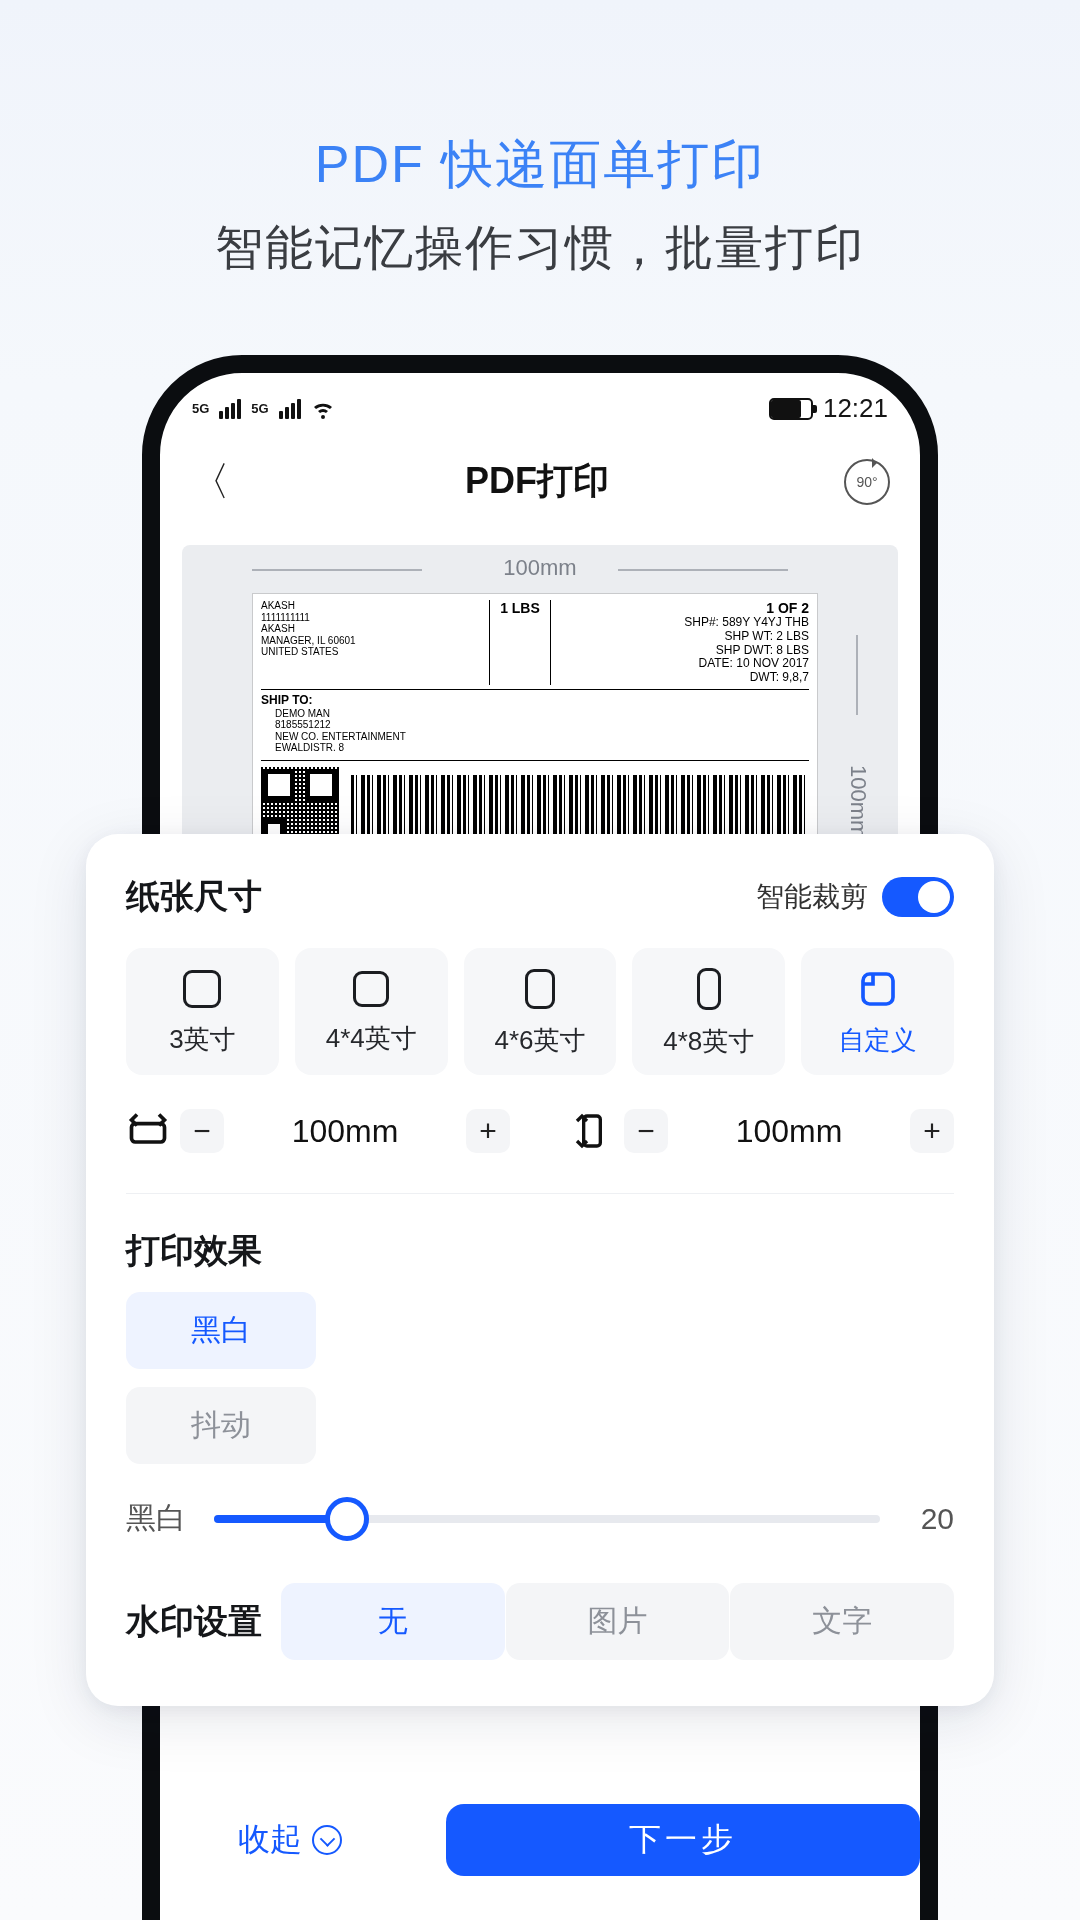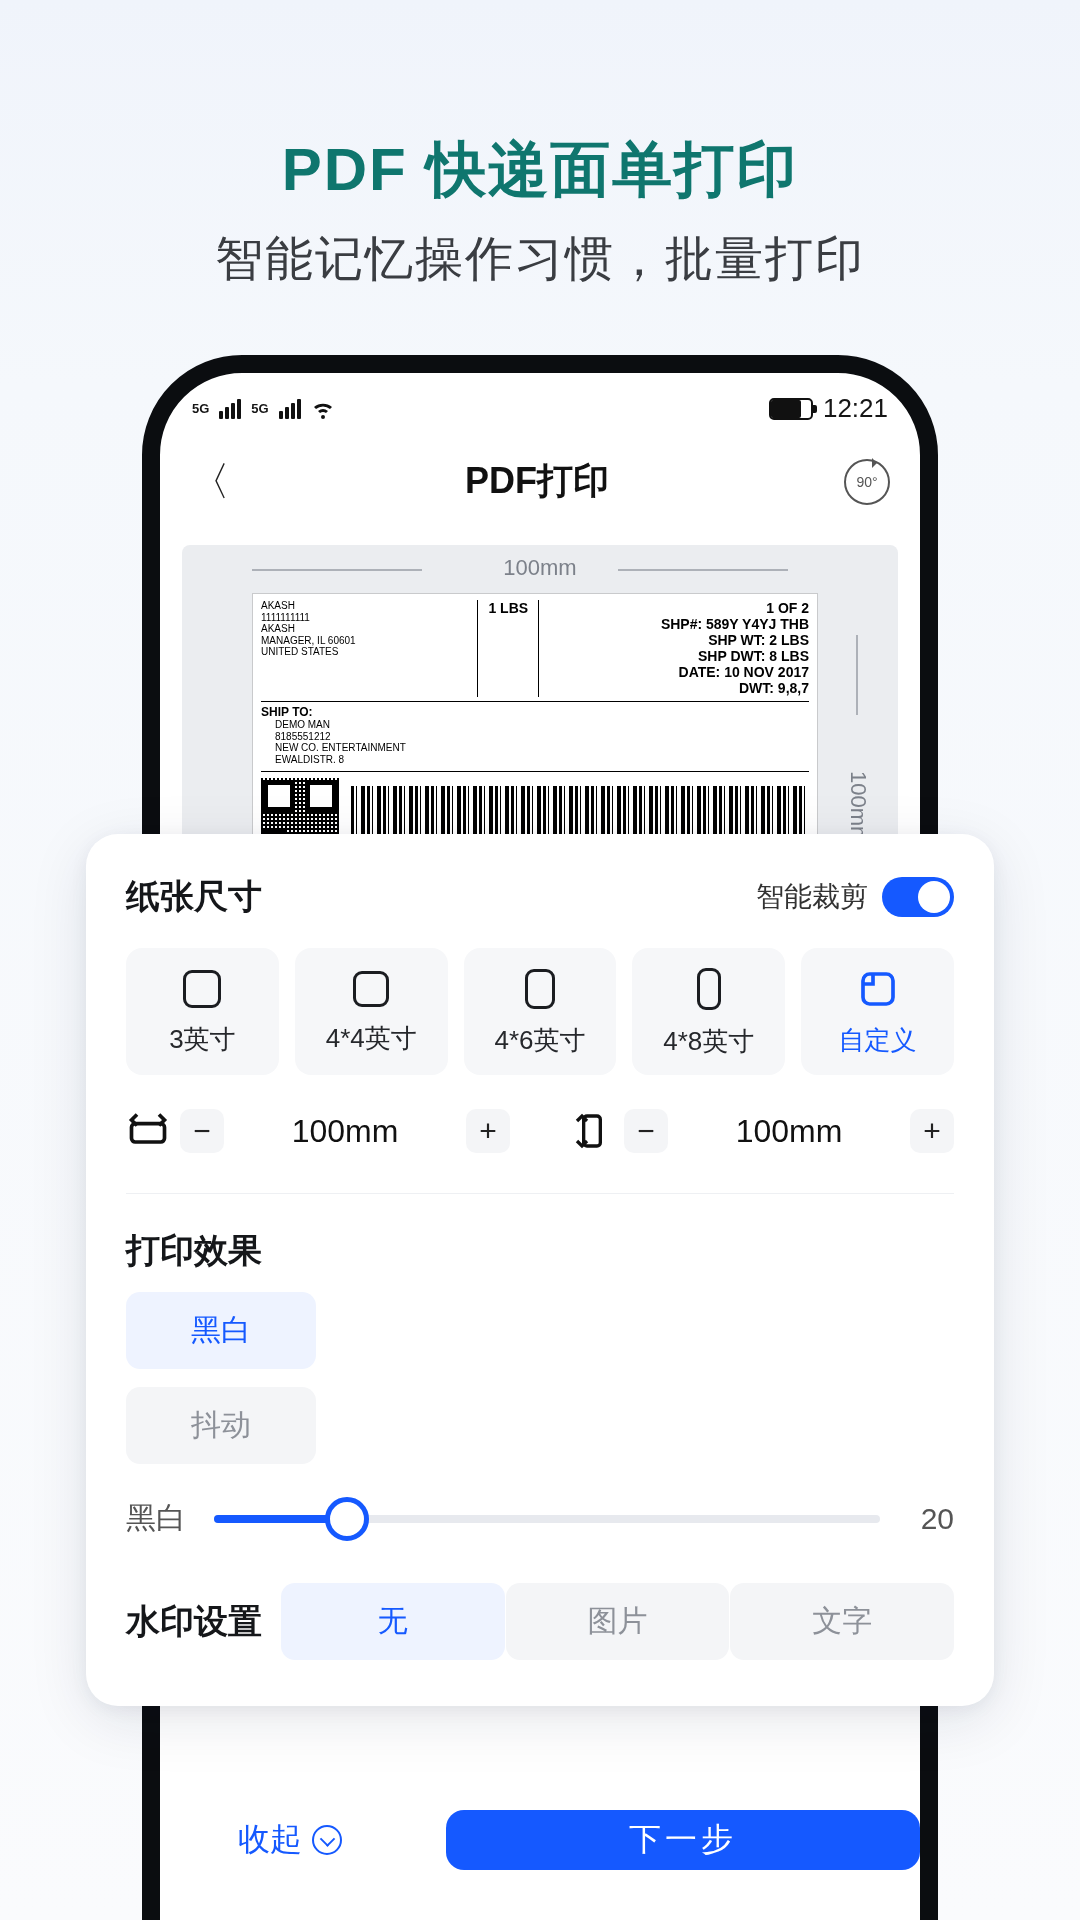--- a/index.html
+++ b/index.html
@@ -9,23 +9,23 @@
   height: 1920px;
   background: linear-gradient(180deg, #f0f4fb 0%, #f5f8fc 20%, #fafbfd 100%);
   overflow: hidden;
   position: relative;
 }
 .hero {
   text-align: center;
   padding-top: 130px;
 }
 .hero-title {
-  font-size: 60px;
-  font-weight: 700;
-  color: #0f766e;
+  font-size: 52px;
+  font-weight: 400;
+  color: #3b82f6;
   letter-spacing: 2px;
 }
 .hero-sub {
   font-size: 48px;
   color: #3a3d42;
   margin-top: 16px;
   letter-spacing: 2px;
 }
 
 
@@ -168,21 +168,21 @@
   border: 1px solid #c9cacc;
   padding: 6px 8px;
   font-size: 12px;
   color:#000;
   line-height: 1.15;
 }
 .lp-top { display:flex; justify-content:space-between; gap:6px; border-bottom:1.5px solid #000; padding-bottom:4px; margin-bottom:4px;}
 .lp-top .col { font-size:10px; }
 .lp-top .mid { font-weight:700; font-size:14px; border-left:1px solid #000; border-right:1px solid #000; padding:0 10px;}
 .lp-top .rt { font-weight:700; font-size:14px;}
-.lp-top .sub { font-weight:700; font-size:14px;}
+.lp-top .sub { font-weight:400; font-size:12px;}
 .lp-ship { font-size:10px; }
 .lp-ship b { font-size:12px; }
 .lp-city { font-weight:900; font-size:18px; letter-spacing:0; }
 .lp-codes {
   margin-top:6px; border-top:1.5px solid #000; border-bottom:1.5px solid #000;
   padding: 6px 0; display:flex; gap:12px; align-items:center;
 }
 .qr { width: 78px; height: 76px; background:
   repeating-linear-gradient(0deg,#000 0 2px,transparent 2px 4px),
   repeating-linear-gradient(90deg,#000 0 2px,transparent 2px 4px);
@@ -325,21 +325,21 @@
 }
 .chev-circ {
   width:30px; height:30px; border:2.5px solid #1559ff; border-radius:50%;
   display:flex; align-items:center; justify-content:center;
 }
 .chev-circ::after {
   content:''; width:9px; height:9px; border-right:2.5px solid #1559ff;
   border-bottom:2.5px solid #1559ff; transform: rotate(45deg) translate(-1px,-1px);
 }
 .next-btn {
-  flex:1; height: 60px;
+  flex:1; height: 72px;
   background:#1559ff;
   color:#fff;
   border-radius:18px;
   display:flex; align-items:center; justify-content:center;
   font-size:32px;
   letter-spacing: 4px;
 }
 </style>
 </head>
 <body>

